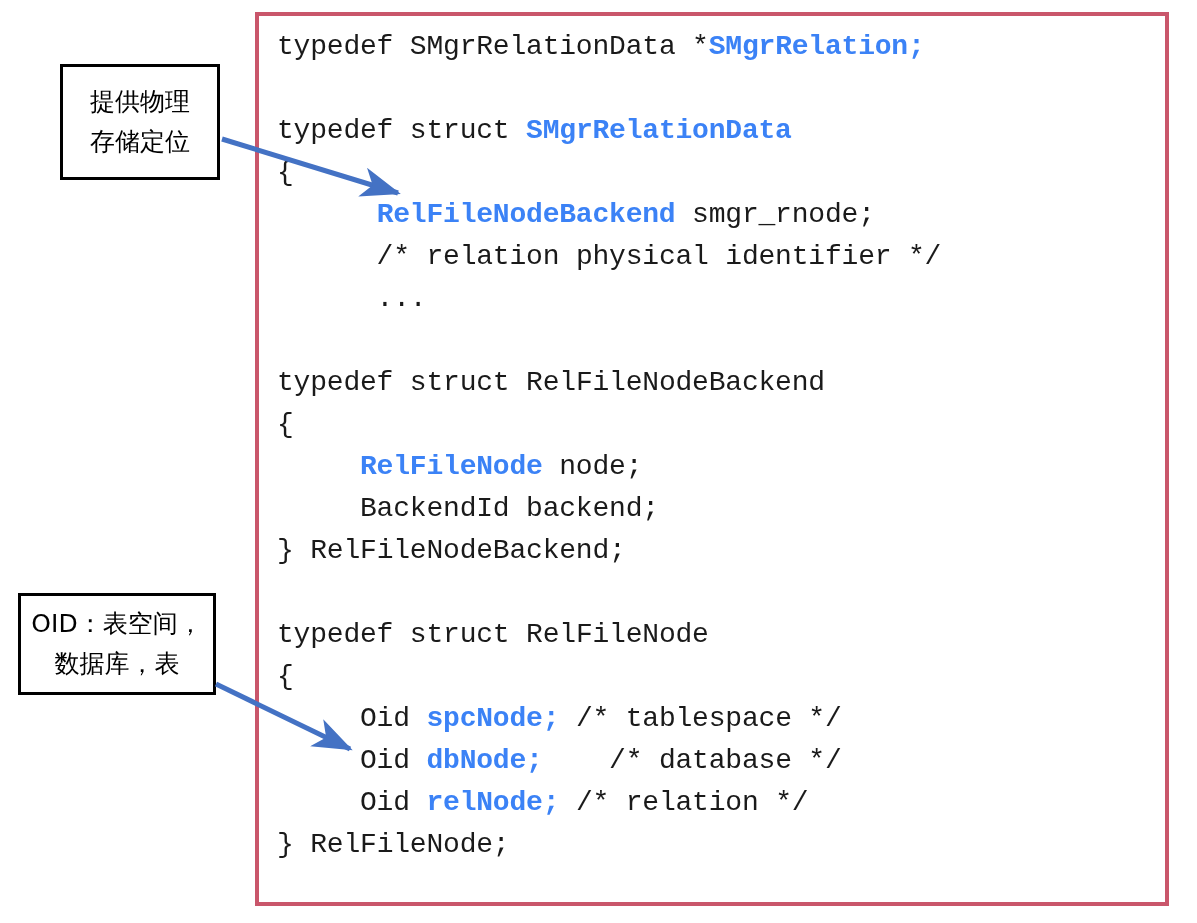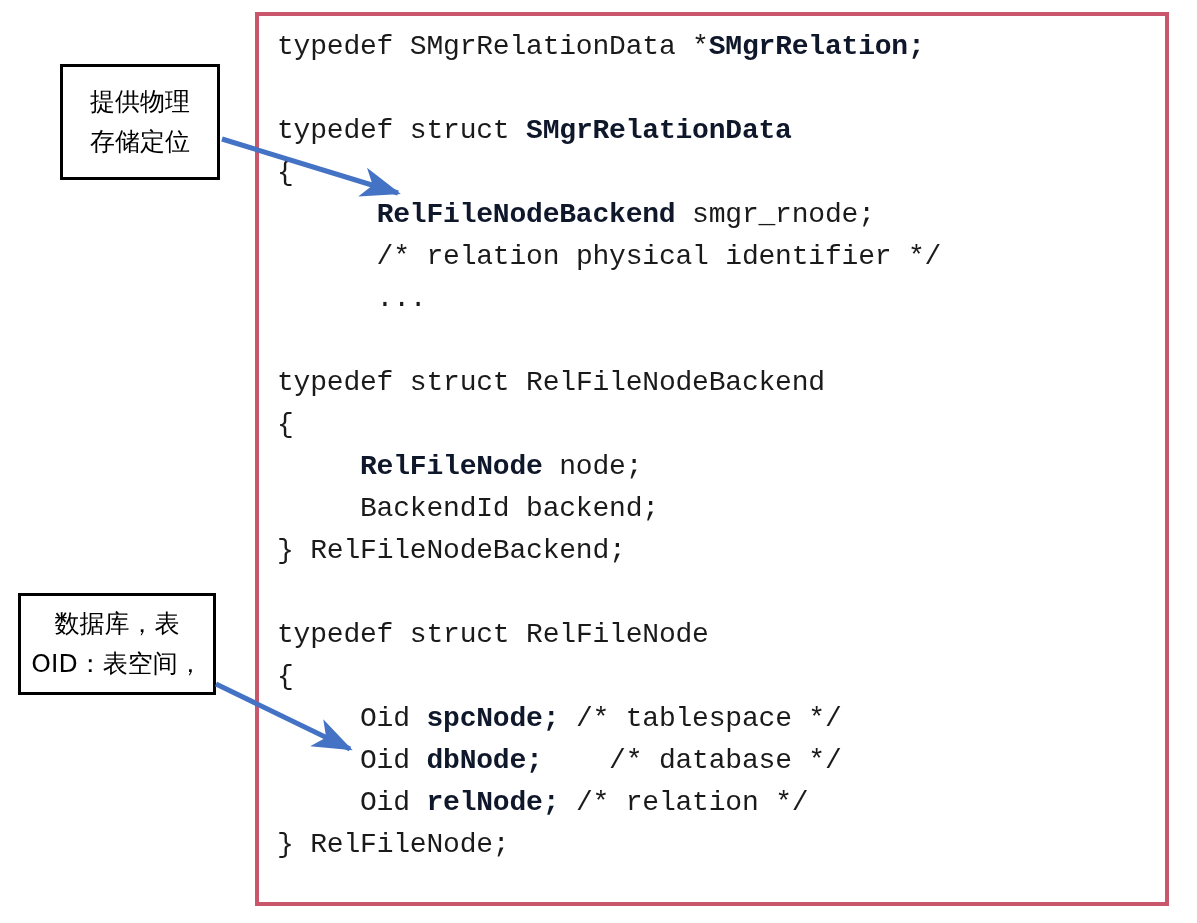--- a/index.html
+++ b/index.html
@@ -49,21 +49,21 @@
   .tok { white-space: pre; }
 
   
   .sq {
     text-decoration-style: wavy;
     text-decoration-color: #d03a3a;
     text-decoration-thickness: 1px;
     text-underline-offset: 3px;
   }
   .red {
-    color: #0f172a;
+    color: #3b82f6;
     font-weight: bold;
   }
   .plain { color: #1a1a1a; }
 
   
   .callout {
     position: absolute;
     box-sizing: border-box;
     border: 3px solid #000000;
     background: #ffffff;
@@ -119,15 +119,15 @@
 <div id="code-frame">
   <div id="code-block"><div class="code-line"><span class="tok plain sq">typedef</span><span class="tok plain"> </span><span class="tok plain sq">SMgrRelationData</span><span class="tok plain"> *</span><span class="tok red sq">SMgrRelation;</span></div><div class="code-line blank">&nbsp;</div><div class="code-line"><span class="tok plain sq">typedef</span><span class="tok plain"> </span><span class="tok plain sq">struct</span><span class="tok plain"> </span><span class="tok red sq">SMgrRelationData</span></div><div class="code-line"><span class="tok plain">{</span></div><div class="code-line"><span class="tok plain">      </span><span class="tok red sq">RelFileNodeBackend</span><span class="tok plain"> </span><span class="tok plain sq">smgr_rnode</span><span class="tok plain">;</span></div><div class="code-line"><span class="tok plain">      /* </span><span class="tok plain sq">relation</span><span class="tok plain"> </span><span class="tok plain sq">physical</span><span class="tok plain"> </span><span class="tok plain sq">identifier</span><span class="tok plain"> */</span></div><div class="code-line"><span class="tok plain">      ...</span></div><div class="code-line blank">&nbsp;</div><div class="code-line"><span class="tok plain sq">typedef</span><span class="tok plain"> </span><span class="tok plain sq">struct</span><span class="tok plain"> </span><span class="tok plain sq">RelFileNodeBackend</span></div><div class="code-line"><span class="tok plain">{</span></div><div class="code-line"><span class="tok plain">     </span><span class="tok red sq">RelFileNode</span><span class="tok plain"> node;</span></div><div class="code-line"><span class="tok plain">     </span><span class="tok plain sq">BackendId</span><span class="tok plain"> </span><span class="tok plain sq">backend</span><span class="tok plain">;</span></div><div class="code-line"><span class="tok plain">} </span><span class="tok plain sq">RelFileNodeBackend</span><span class="tok plain">;</span></div><div class="code-line blank">&nbsp;</div><div class="code-line"><span class="tok plain sq">typedef</span><span class="tok plain"> </span><span class="tok plain sq">struct</span><span class="tok plain"> </span><span class="tok plain sq">RelFileNode</span></div><div class="code-line"><span class="tok plain">{</span></div><div class="code-line"><span class="tok plain">     </span><span class="tok plain sq">Oid</span><span class="tok plain"> </span><span class="tok red sq">spcNode</span><span class="tok red">;</span><span class="tok plain"> /* </span><span class="tok plain sq">tablespace</span><span class="tok plain"> */</span></div><div class="code-line"><span class="tok plain">     </span><span class="tok plain sq">Oid</span><span class="tok plain"> </span><span class="tok red sq">dbNode</span><span class="tok red">;</span><span class="tok plain">    /* </span><span class="tok plain">database</span><span class="tok plain"> */</span></div><div class="code-line"><span class="tok plain">     </span><span class="tok plain sq">Oid</span><span class="tok plain"> </span><span class="tok red sq">relNode</span><span class="tok red">;</span><span class="tok plain"> /* </span><span class="tok plain">relation</span><span class="tok plain"> */</span></div><div class="code-line"><span class="tok plain">} </span><span class="tok plain sq">RelFileNode</span><span class="tok plain">;</span></div></div>
 </div>
 
 <div class="callout" id="callout-1">
   <div class="callout-line">提供物理</div>
   <div class="callout-line">存储定位</div>
 </div>
 
 <div class="callout" id="callout-2">
+  <div class="callout-line">OID：表空间，</div>
   <div class="callout-line">数据库，表</div>
-  <div class="callout-line">OID：表空间，</div>
 </div>
 
 </body></html>

